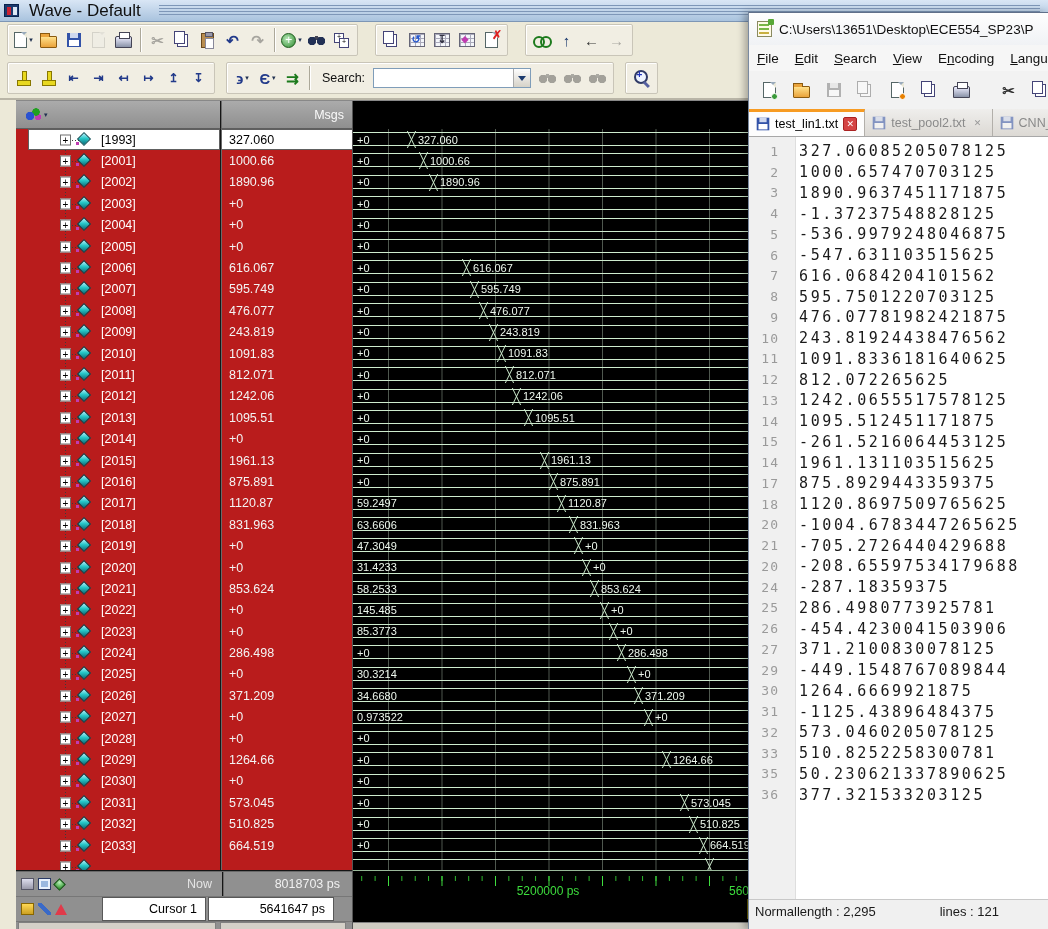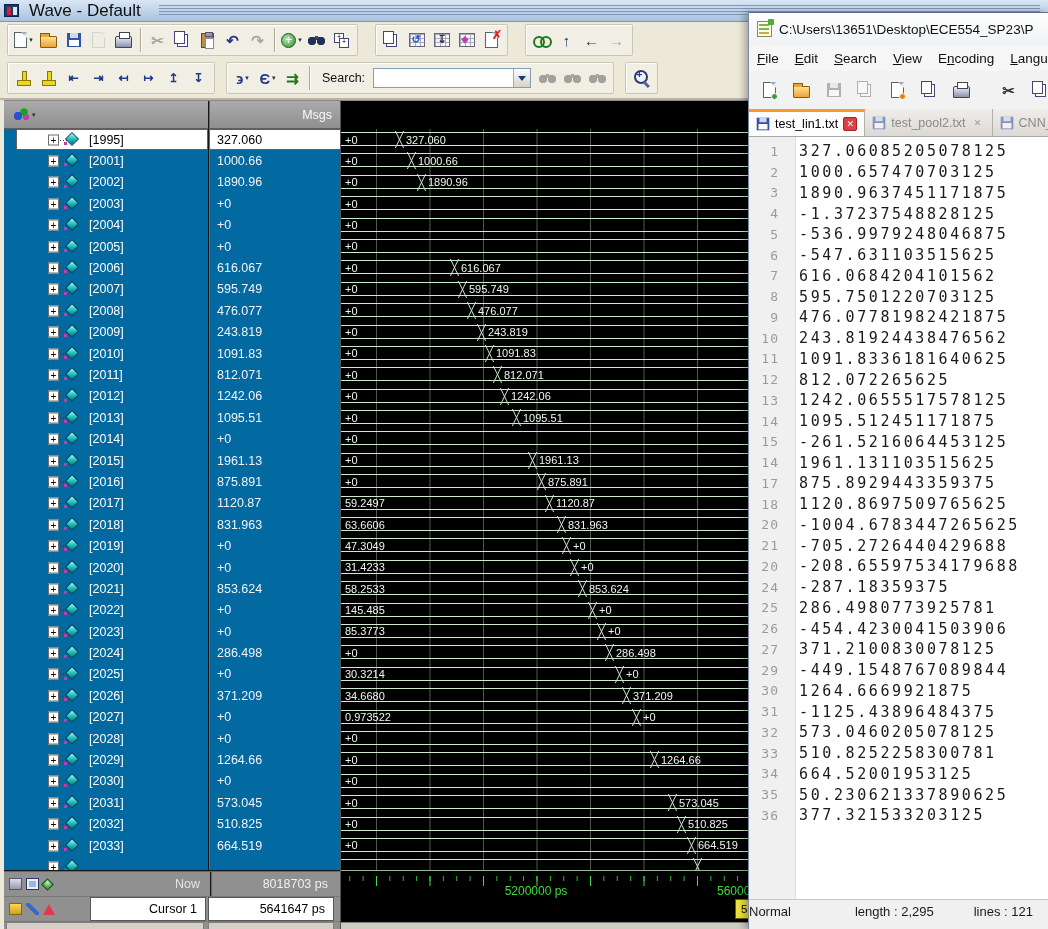--- a/index.html
+++ b/index.html
@@ -68,21 +68,21 @@
   .i-ycur{width:15px;height:15px;position:relative}
   .i-ycur::before{content:"";position:absolute;left:6px;top:0;width:3px;height:10px;background:#e8d820;border:1px solid #887700}
   .i-ycur::after{content:"";position:absolute;left:1px;bottom:0;width:12px;height:4px;background:#e8d820;border:1px solid #887700}
   .combo{width:158px;height:20px;background:#fff;border:1px solid #7f9db9;display:flex;align-items:center;justify-content:space-between;margin:0 4px}
   .combo input{border:none;outline:none;width:130px;height:16px;font-size:12px;padding-left:3px}
   .combo .dd{width:17px;height:18px;background:linear-gradient(#fdfdfd,#d6d2c8);border-left:1px solid #aaa;display:flex;align-items:center;justify-content:center}
   .dd-tri{width:0;height:0;border-left:4px solid transparent;border-right:4px solid transparent;border-top:5px solid #1c3a6e}
   .search-label{font-size:12.5px;color:#111;margin:0 4px 0 8px}
 
   
-  .wave-body{position:absolute;left:4px;top:100px;width:756px;height:829px;background:#0369a1;border-top:1px solid #888}
+  .wave-body{position:absolute;left:16px;top:100px;width:756px;height:829px;background:#b91c1c;border-top:1px solid #888}
   .col-header{position:absolute;top:0;height:28px;background:linear-gradient(#ababab,#8f8f8f);border-bottom:1px solid #5e5e5e;display:flex;align-items:center;z-index:2}
   .hdr-names{left:0;width:204px;padding-left:10px}
   .hdr-values{left:204px;width:132px;justify-content:flex-end;padding-right:8px;color:#fafafa;font-size:12.5px;border-left:2px groove #6a6a6a}
   .filter-icon{width:16px;height:13px;background:
      radial-gradient(circle at 4px 8px,#2a52d0 4px,transparent 4.5px),
      radial-gradient(circle at 10px 4px,#20a020 3.5px,transparent 4px),
      radial-gradient(circle at 12px 9px,#c03cb0 3px,transparent 3.5px)}
   .tree-rows{position:absolute;left:0;top:28px;width:204px;height:741px;overflow:hidden}
   .vdots{position:absolute;left:49px;top:0;bottom:0;width:1px;
      background:repeating-linear-gradient(to bottom,#3c3c3c 0 1px,transparent 1px 3px)}
@@ -154,21 +154,21 @@
   .tab.active{background:#fdfdfd;color:#000;border-top:3px solid #f79b22}
   .tab .closex{width:14px;height:14px;font-size:9px;display:flex;align-items:center;justify-content:center;color:#999;border:1px solid transparent}
   .tab.active .closex{background:#d44444;color:#fff;border-radius:2px;border-color:#a22}
   .npp-editor{position:relative;height:762px;background:#fff;overflow:hidden}
   .gutterbg{position:absolute;left:0;top:0;width:47px;height:100%;background:#f0f0f0;border-right:1px solid #dedede}
   .lines{position:absolute;left:0;top:4px;width:100%}
   .eline{height:20.75px;display:flex;align-items:center}
   .lnum{width:40px;text-align:right;padding-right:10px;color:#9a9a9a;font-family:"DejaVu Sans Mono",monospace;font-size:13px;letter-spacing:1px;flex:none}
   .ltext{font-family:"DejaVu Sans Mono",monospace;font-size:15px;letter-spacing:2.6px;color:#1a1a1a;margin-left:10px;white-space:pre}
   .npp-status{height:31px;background:#f0f0f0;border-top:1px solid #c8c8c8;display:flex;align-items:flex-start;padding-top:4px;font-size:13px;color:#1a1a1a}
-  .st-mode{}.st-len{margin-left:64px}.st-lines{margin-left:40px}
+  .st-mode{margin-left:6px}.st-len{}.st-lines{margin-left:64px}
 </style>
 </head>
 <body>
 
 <div class="wave-window">
 
   <div class="titlebar">
     <span class="wave-title-icon"></span>
     <span class="title-text">Wave - Default</span>
     <span class="t-stripes"></span>
@@ -336,21 +336,21 @@
     </div>
 
     <div class="tree-rows" id="treeRows">
       <div class="vdots"></div>
     <div class="trow selected">
           <div class="rowbg"></div>
           <div class="hdots"></div>
           <div class="plusbox">+</div>
           <div class="dred"></div>
           <div class="diamond"></div>
-          <div class="slabel">[1995]</div>
+          <div class="slabel">[1993]</div>
         </div>
         <div class="trow">
           <div class="hdots"></div>
           <div class="plusbox">+</div>
           <div class="dred"></div>
           <div class="diamond"></div>
           <div class="slabel">[2001]</div>
         </div>
         <div class="trow">
           <div class="hdots"></div>
@@ -842,21 +842,21 @@
         </div>
         <div class="b-label">Now</div>
         <div class="b-value">8018703 ps</div>
       </div>
       <div class="b-row">
         <div class="b-icons">
           <span class="mi mi-folder"></span>
           <span class="mi mi-wrench"></span>
           <span class="mi-warn"></span>
         </div>
-        <div class="b-label white-cell" style="width:116px">Cursor 1</div>
+        <div class="b-label white-cell" style="width:104px">Cursor 1</div>
         <div class="b-value white-cell">5641647 ps</div>
       </div>
       <div class="b-scroll">
         <div style="width:198px"></div>
         <div style="width:126px"></div>
       </div>
     </div>
   </div>
 </div>
 
@@ -1043,24 +1043,20 @@
         </div>
         <div class="eline">
           <span class="lnum">32</span>
           <span class="ltext">573.0460205078125</span>
         </div>
         <div class="eline">
           <span class="lnum">33</span>
           <span class="ltext">510.8252258300781</span>
         </div>
         <div class="eline">
-          <span class="lnum">34</span>
-          <span class="ltext">664.52001953125</span>
-        </div>
-        <div class="eline">
           <span class="lnum">35</span>
           <span class="ltext">50.230621337890625</span>
         </div>
         <div class="eline">
           <span class="lnum">36</span>
           <span class="ltext">377.321533203125</span>
         </div>
       </div>
   </div>
   <div class="npp-status">

